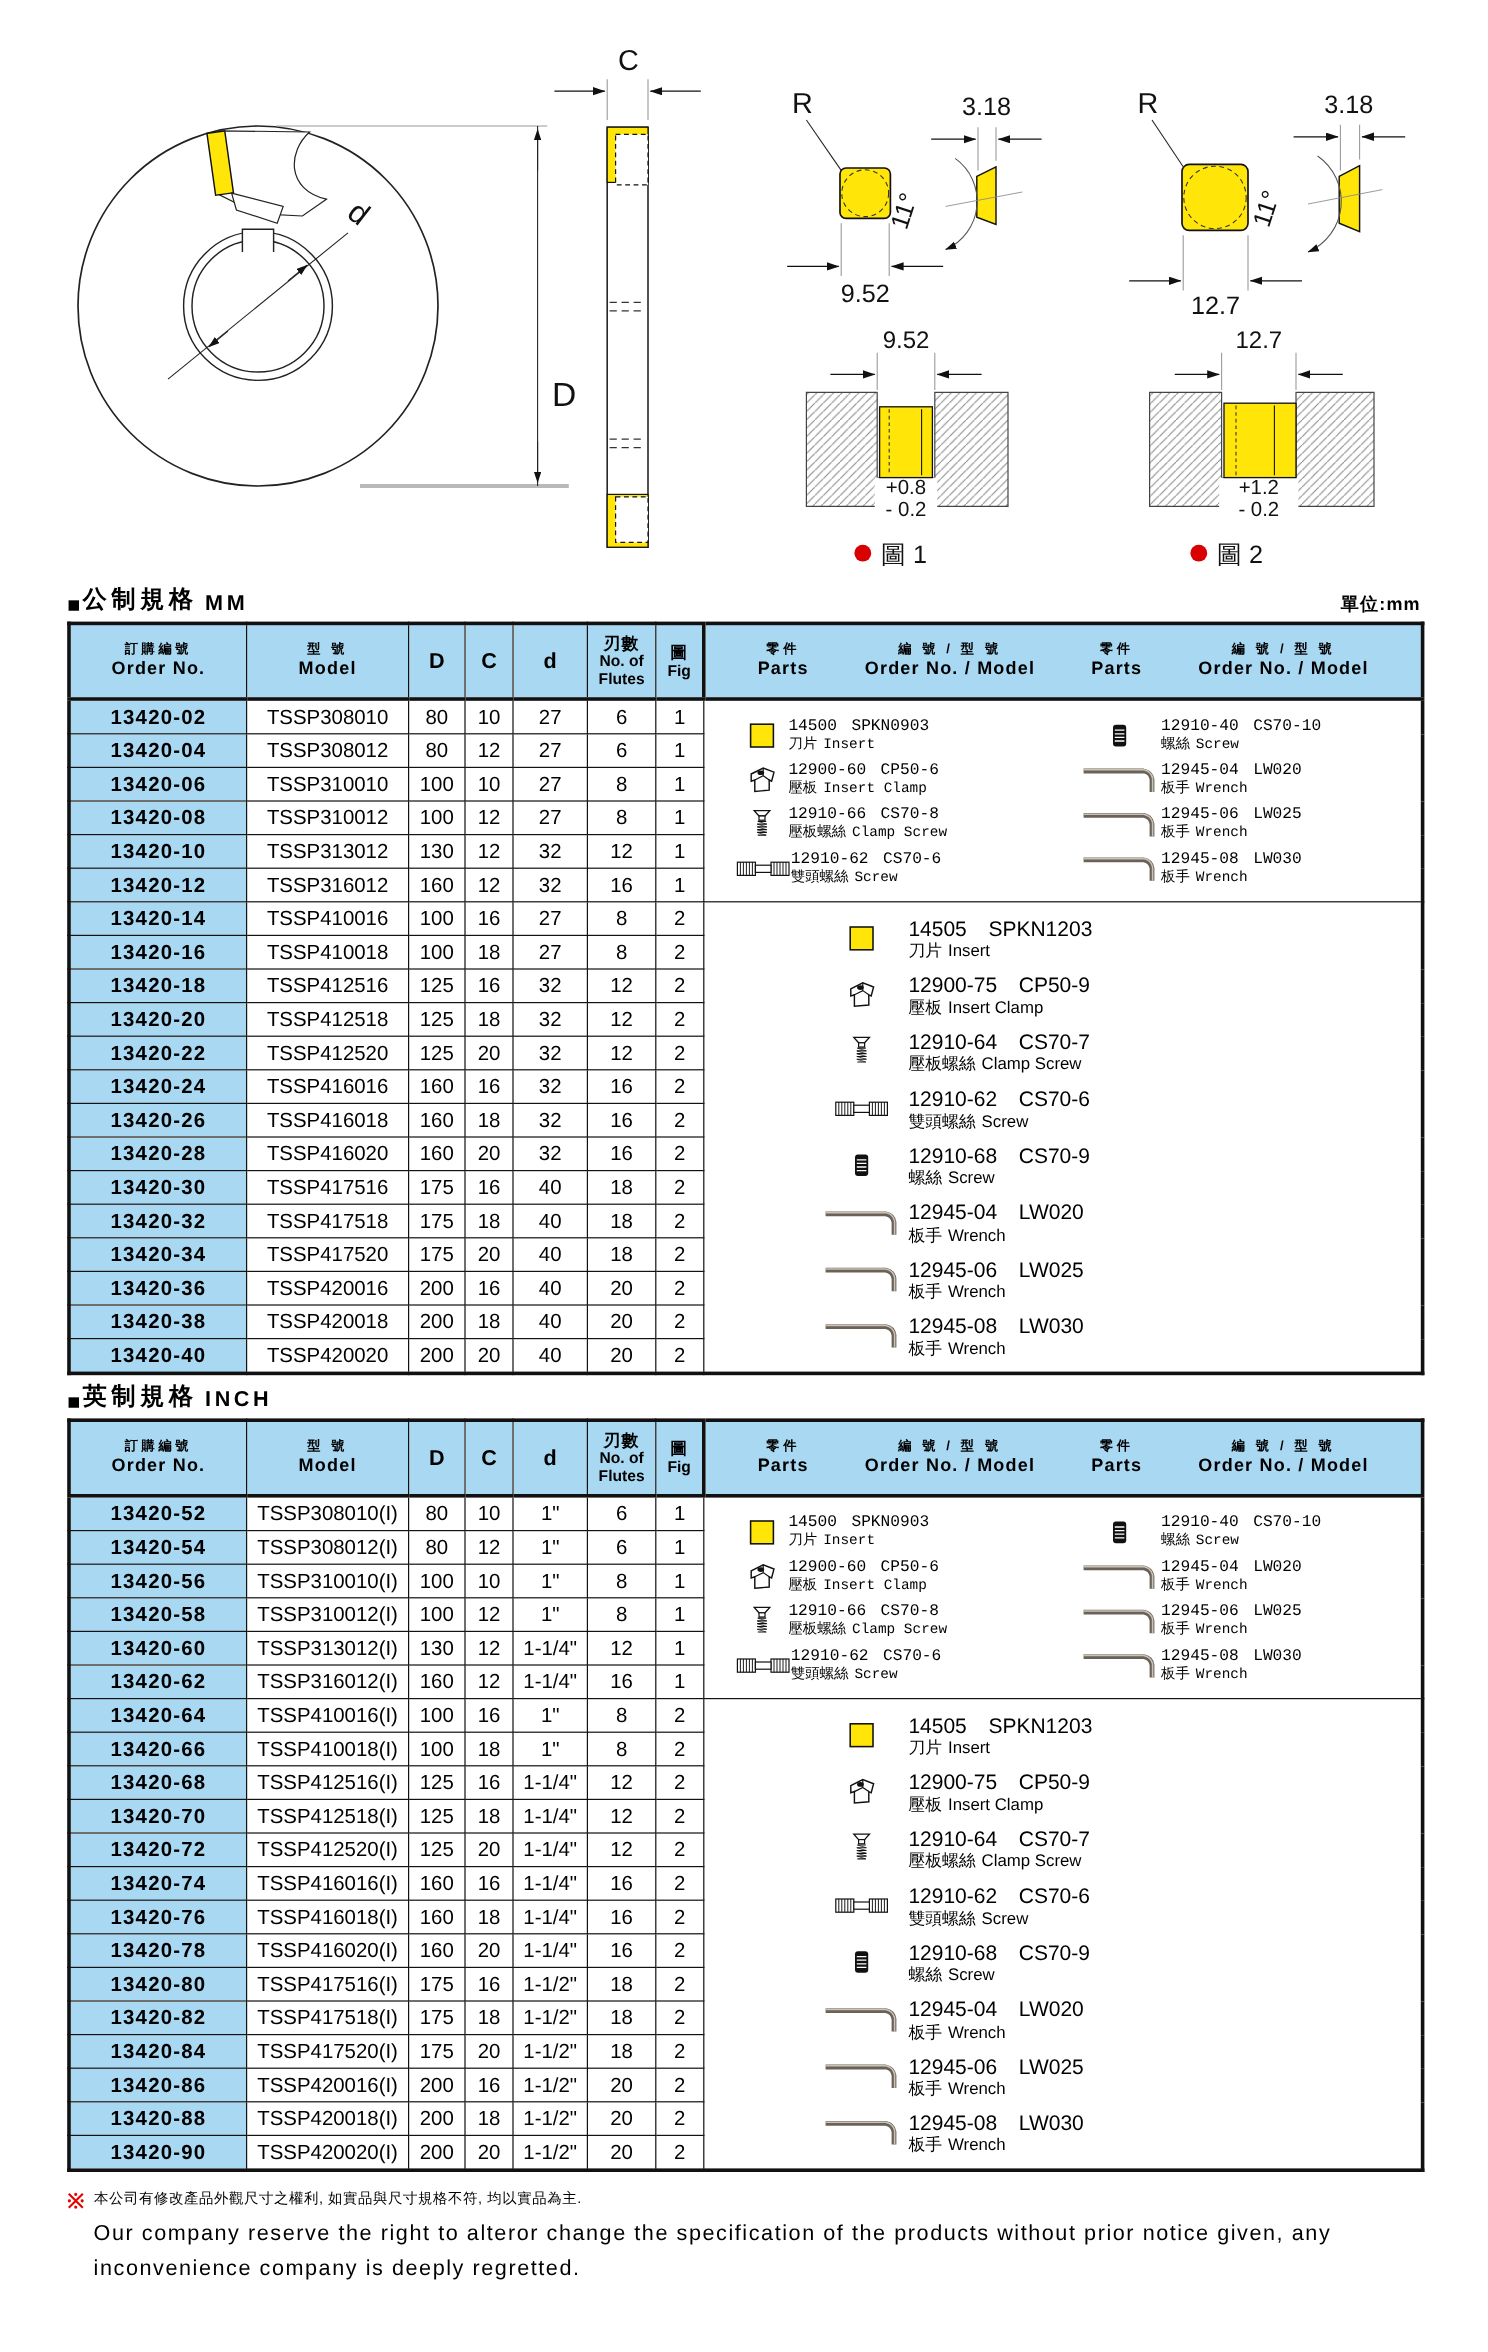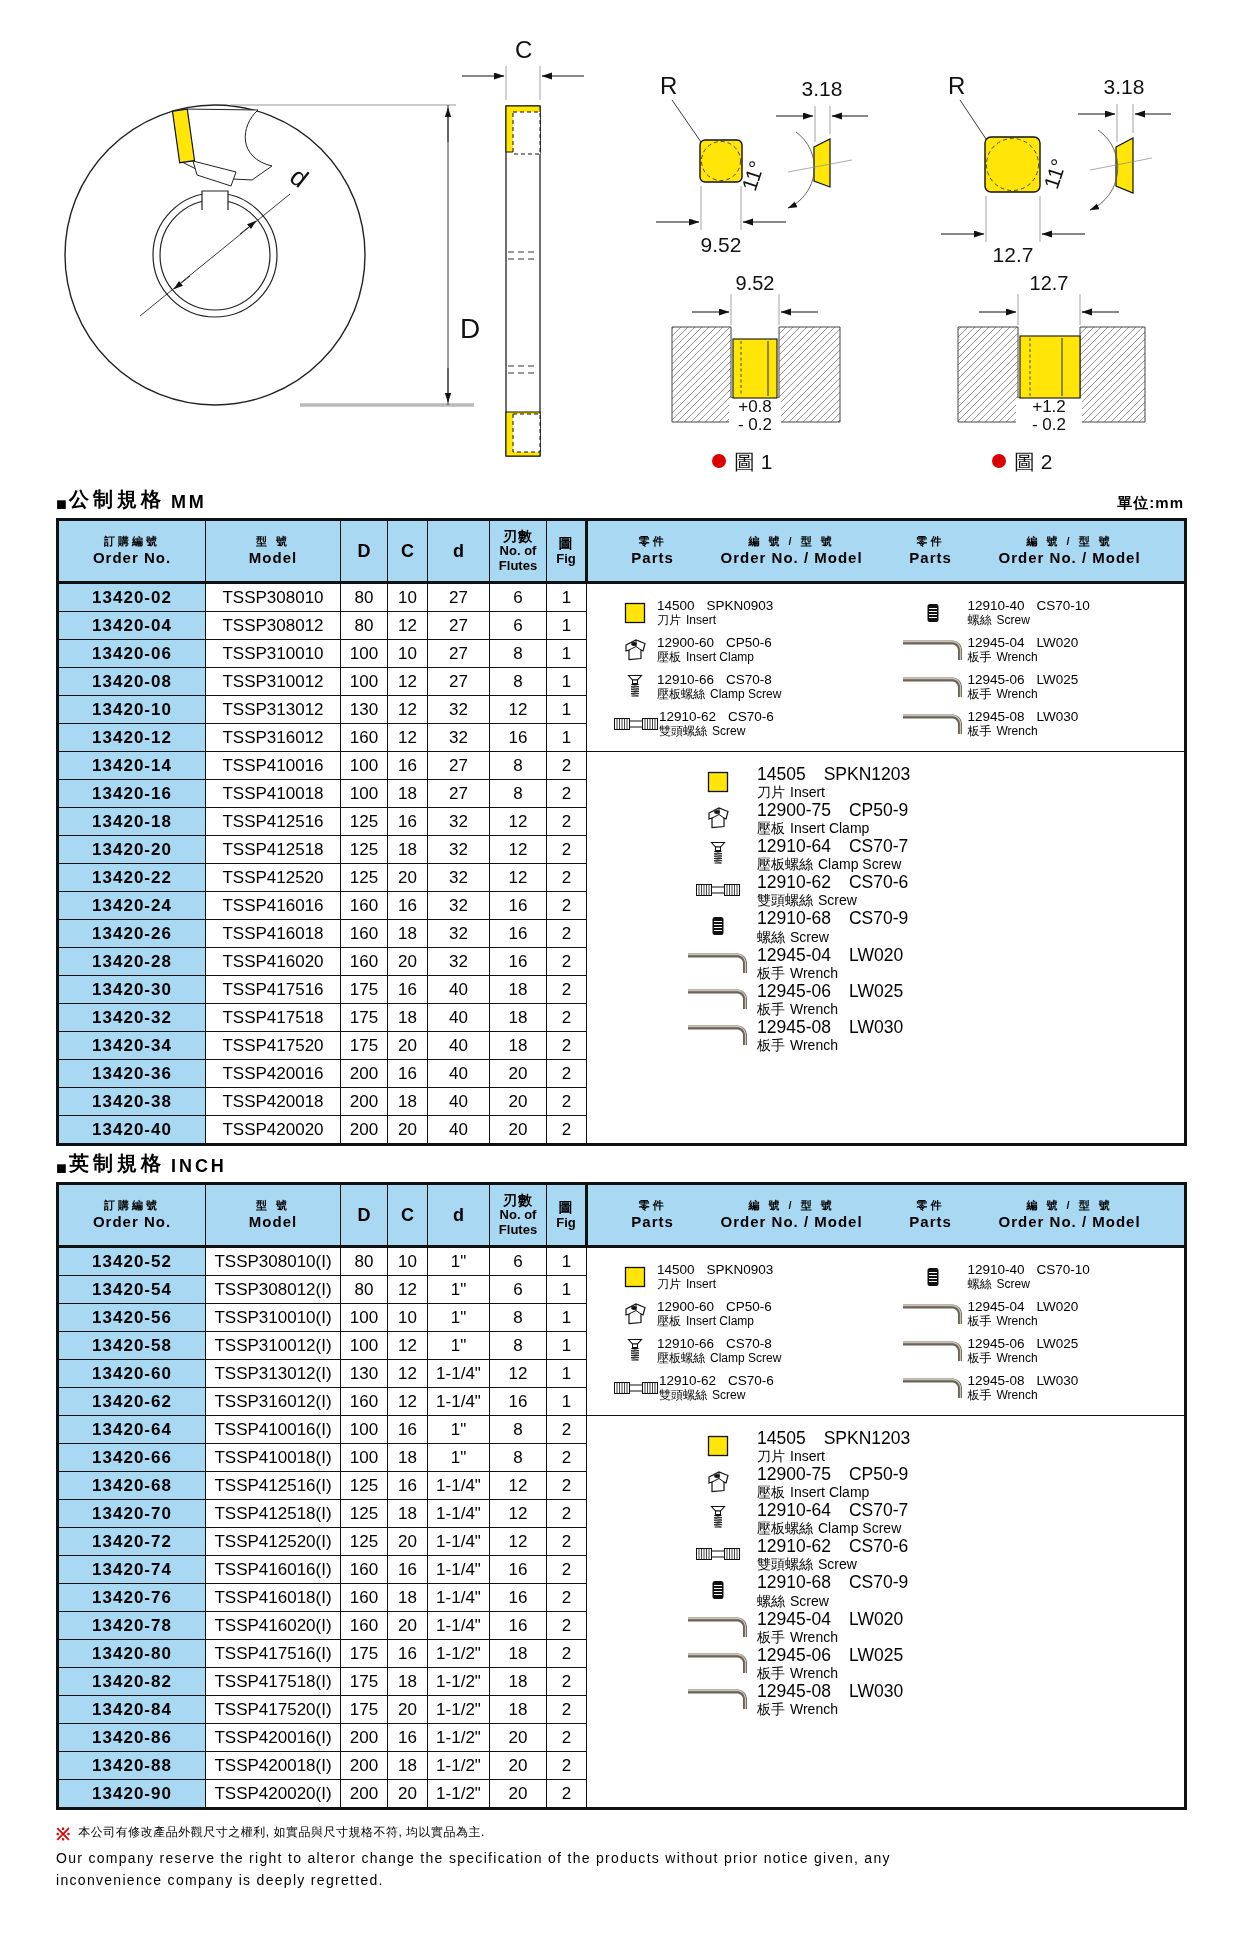--- a/index.html
+++ b/index.html
@@ -23,40 +23,40 @@
   td.parts,tr.blue td.parts{background:#fff;border-left:3px solid #111;vertical-align:top;padding:0;}
   .hz{font-size:11px;font-weight:bold;letter-spacing:3px;line-height:1.3;}
   .he{font-size:15px;font-weight:bold;letter-spacing:1px;line-height:1.3;}
   .hletter{font-size:18px;font-weight:bold;}
   .hsm{font-size:13px;font-weight:bold;line-height:1.15;}
   .hsz{font-size:14px;font-weight:bold;line-height:1.2;letter-spacing:1px;}
   .parts-head{display:flex;justify-content:space-around;align-items:center;height:100%;padding:0 20px;}
   .ph-block{text-align:center;}
 
   .fig1{display:flex;height:162px;padding:8px 2px 6px 26px;box-sizing:border-box;}
-  .pcol{display:flex;flex-direction:column;justify-content:space-around;flex:1 1 50%;}
+  .pcol{display:flex;flex-direction:column;justify-content:space-around;flex:1 1 50%;font-family:Liberation Mono, monospace;}
   .pitem{display:flex;align-items:center;text-align:left;}
   .pitem .icon{flex:0 0 44px;display:flex;justify-content:center;align-items:center;}
   .pcol.rcol .icon{flex:0 0 70px;}
   .ptext .l1{font-size:13.5px;line-height:1.15;white-space:nowrap;}
   .ptext .l2{font-size:12px;line-height:1.15;white-space:nowrap;}
   .ptext .model{margin-left:12px;}
   .ptext .en{margin-left:5px;}
 
-  .fig2{display:flex;flex-direction:column;justify-content:flex-start;height:388px;padding:10px 10px 10px 92px;box-sizing:border-box;}
+  .fig2{display:flex;flex-direction:column;justify-content:space-between;height:388px;padding:10px 10px 10px 92px;box-sizing:border-box;}
   .fig2 .pitem .icon{flex:0 0 78px;}
   .fig2 .ptext .l1{font-size:17.5px;}
   .fig2 .ptext .l2{font-size:14px;}
   .fig2 .ptext .model{margin-left:18px;}
 
   .footer{margin:14px 0 0 56px;width:1130px;}
   .f-line1{display:flex;align-items:flex-start;}
   .f-sym{color:#e60000;font-size:17px;font-weight:bold;margin-right:8px;line-height:1.35;}
   .f-zh{font-size:12px;line-height:1.35;letter-spacing:0.5px;}
-  .f-en{font-size:14px;letter-spacing:1.3px;line-height:1.6;}
+  .f-en{font-size:18px;letter-spacing:1.3px;line-height:1.6;margin-left:22px;}
 </style>
 </head>
 <body>
 
 <div class="page">
 
   <svg class="drawings" viewBox="0 0 1240 482">
     <defs>
       <pattern id="hatch" patternUnits="userSpaceOnUse" width="7" height="7">
         <path d="M0,7 L7,0" stroke="#8a8a8a" stroke-width="0.9"></path>

